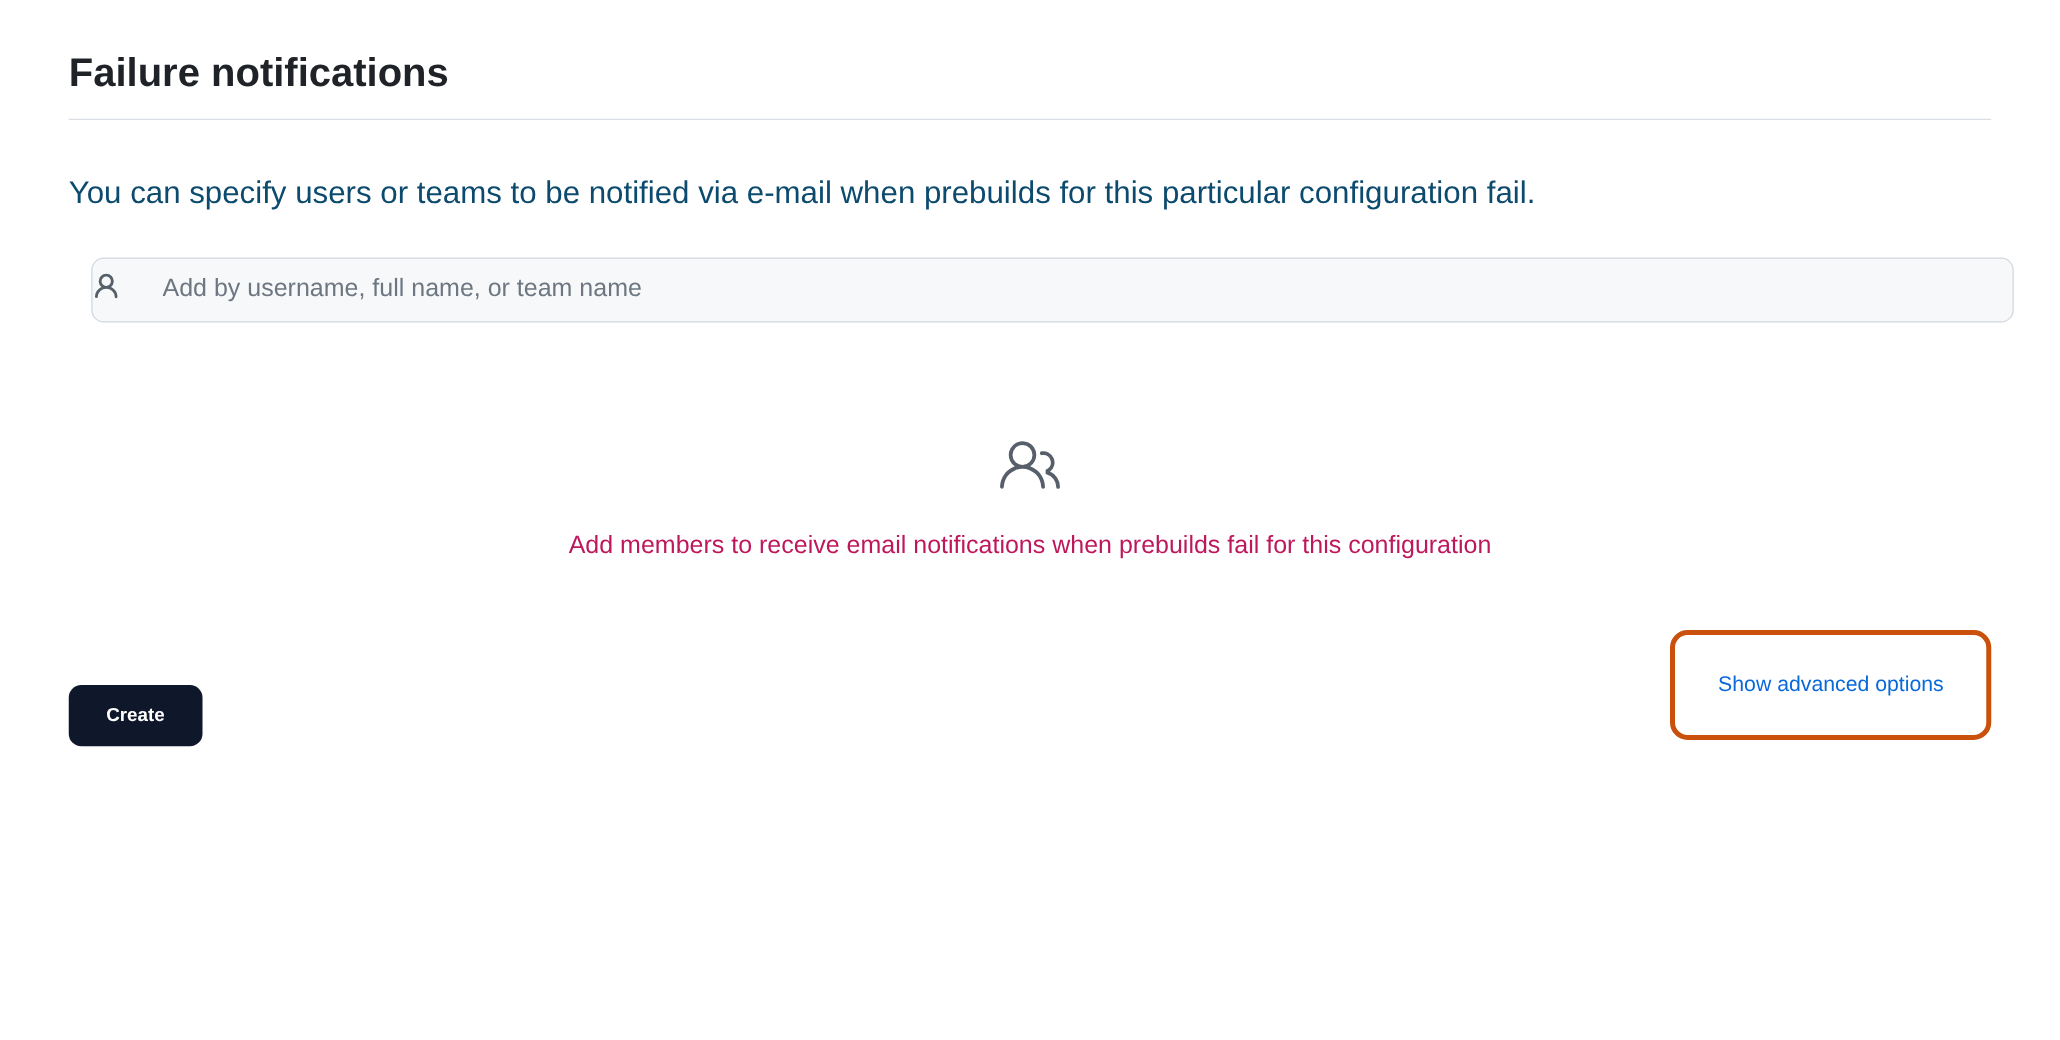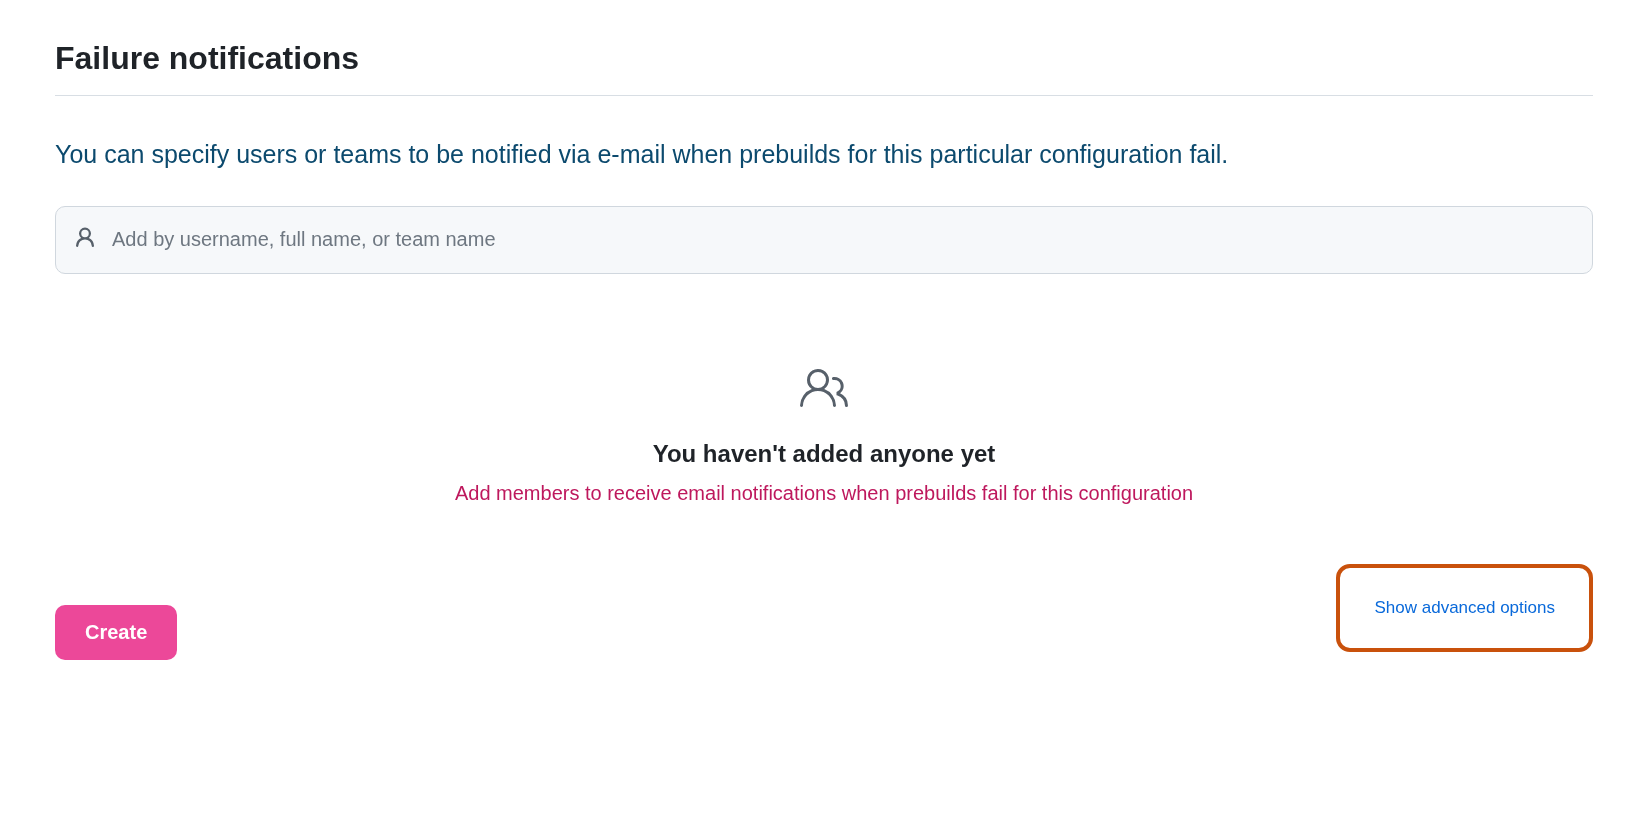--- a/index.html
+++ b/index.html
@@ -38,28 +38,29 @@
     .input-icon {
       position: absolute;
       left: 18px;
       top: 50%;
       transform: translateY(-50%);
       color: #57606a;
       pointer-events: none;
     }
     .search-input {
       width: 100%;
-      height: 68px;
+      height: 52px;
       padding: 12px 16px 12px 56px;
       font-size: 20px;
       color: #1f2328;
       background: #f6f8fa;
       border: 1px solid #d0d7de;
       border-radius: 10px;
       outline: none;
+      margin-left: 18px;
     }
     .search-input::placeholder {
       color: #6e7781;
     }
     .empty-state {
       text-align: center;
       margin-bottom: 100px;
     }
     .empty-icon {
       display: inline-block;
@@ -75,23 +76,23 @@
     .empty-subtitle {
       font-size: 20px;
       color: #be185d;
     }
     .footer-row {
       display: flex;
       justify-content: space-between;
       align-items: center;
     }
     .create-button {
-      background: #ec4899;
+      background: #0f172a;
       color: #ffffff;
-      font-size: 20px;
+      font-size: 15px;
       font-weight: 600;
       border: none;
       border-radius: 10px;
       padding: 16px 30px;
       cursor: pointer;
     }
     .advanced-link-wrapper {
       border: 4px solid #c9510c;
       border-radius: 14px;
       padding: 30px 34px;
@@ -120,21 +121,20 @@
   </span>
   <input type="text" class="search-input" placeholder="Add by username, full name, or team name" style="">
 </div>
 
 <div class="empty-state">
   <span class="empty-icon">
     <svg width="48" height="48" viewBox="0 0 24 24" fill="currentColor">
       <path d="M3.5 8a5.5 5.5 0 1 1 8.596 4.547 9.005 9.005 0 0 1 5.9 8.18.75.75 0 1 1-1.5.045 7.5 7.5 0 0 0-14.993 0 .75.75 0 0 1-1.499-.044 9.005 9.005 0 0 1 5.9-8.181A5.496 5.496 0 0 1 3.5 8ZM9 4a4 4 0 1 0 0 8 4 4 0 0 0 0-8Zm8.29 4c-.148 0-.292.01-.434.03a.75.75 0 1 1-.212-1.484 4.53 4.53 0 0 1 3.38 8.097 6.69 6.69 0 0 1 3.956 6.107.75.75 0 0 1-1.5 0 5.193 5.193 0 0 0-3.696-4.972l-.534-.16v-1.676l.41-.209A3.03 3.03 0 0 0 17.29 8Z"></path>
     </svg>
   </span>
-  <div class="empty-title">You haven't added anyone yet</div>
   <div class="empty-subtitle">Add members to receive email notifications when prebuilds fail for this configuration</div>
 </div>
 
 <div class="footer-row">
   <button class="create-button">Create</button>
   <div class="advanced-link-wrapper">
     <a class="advanced-link">Show advanced options</a>
   </div>
 </div>
 

